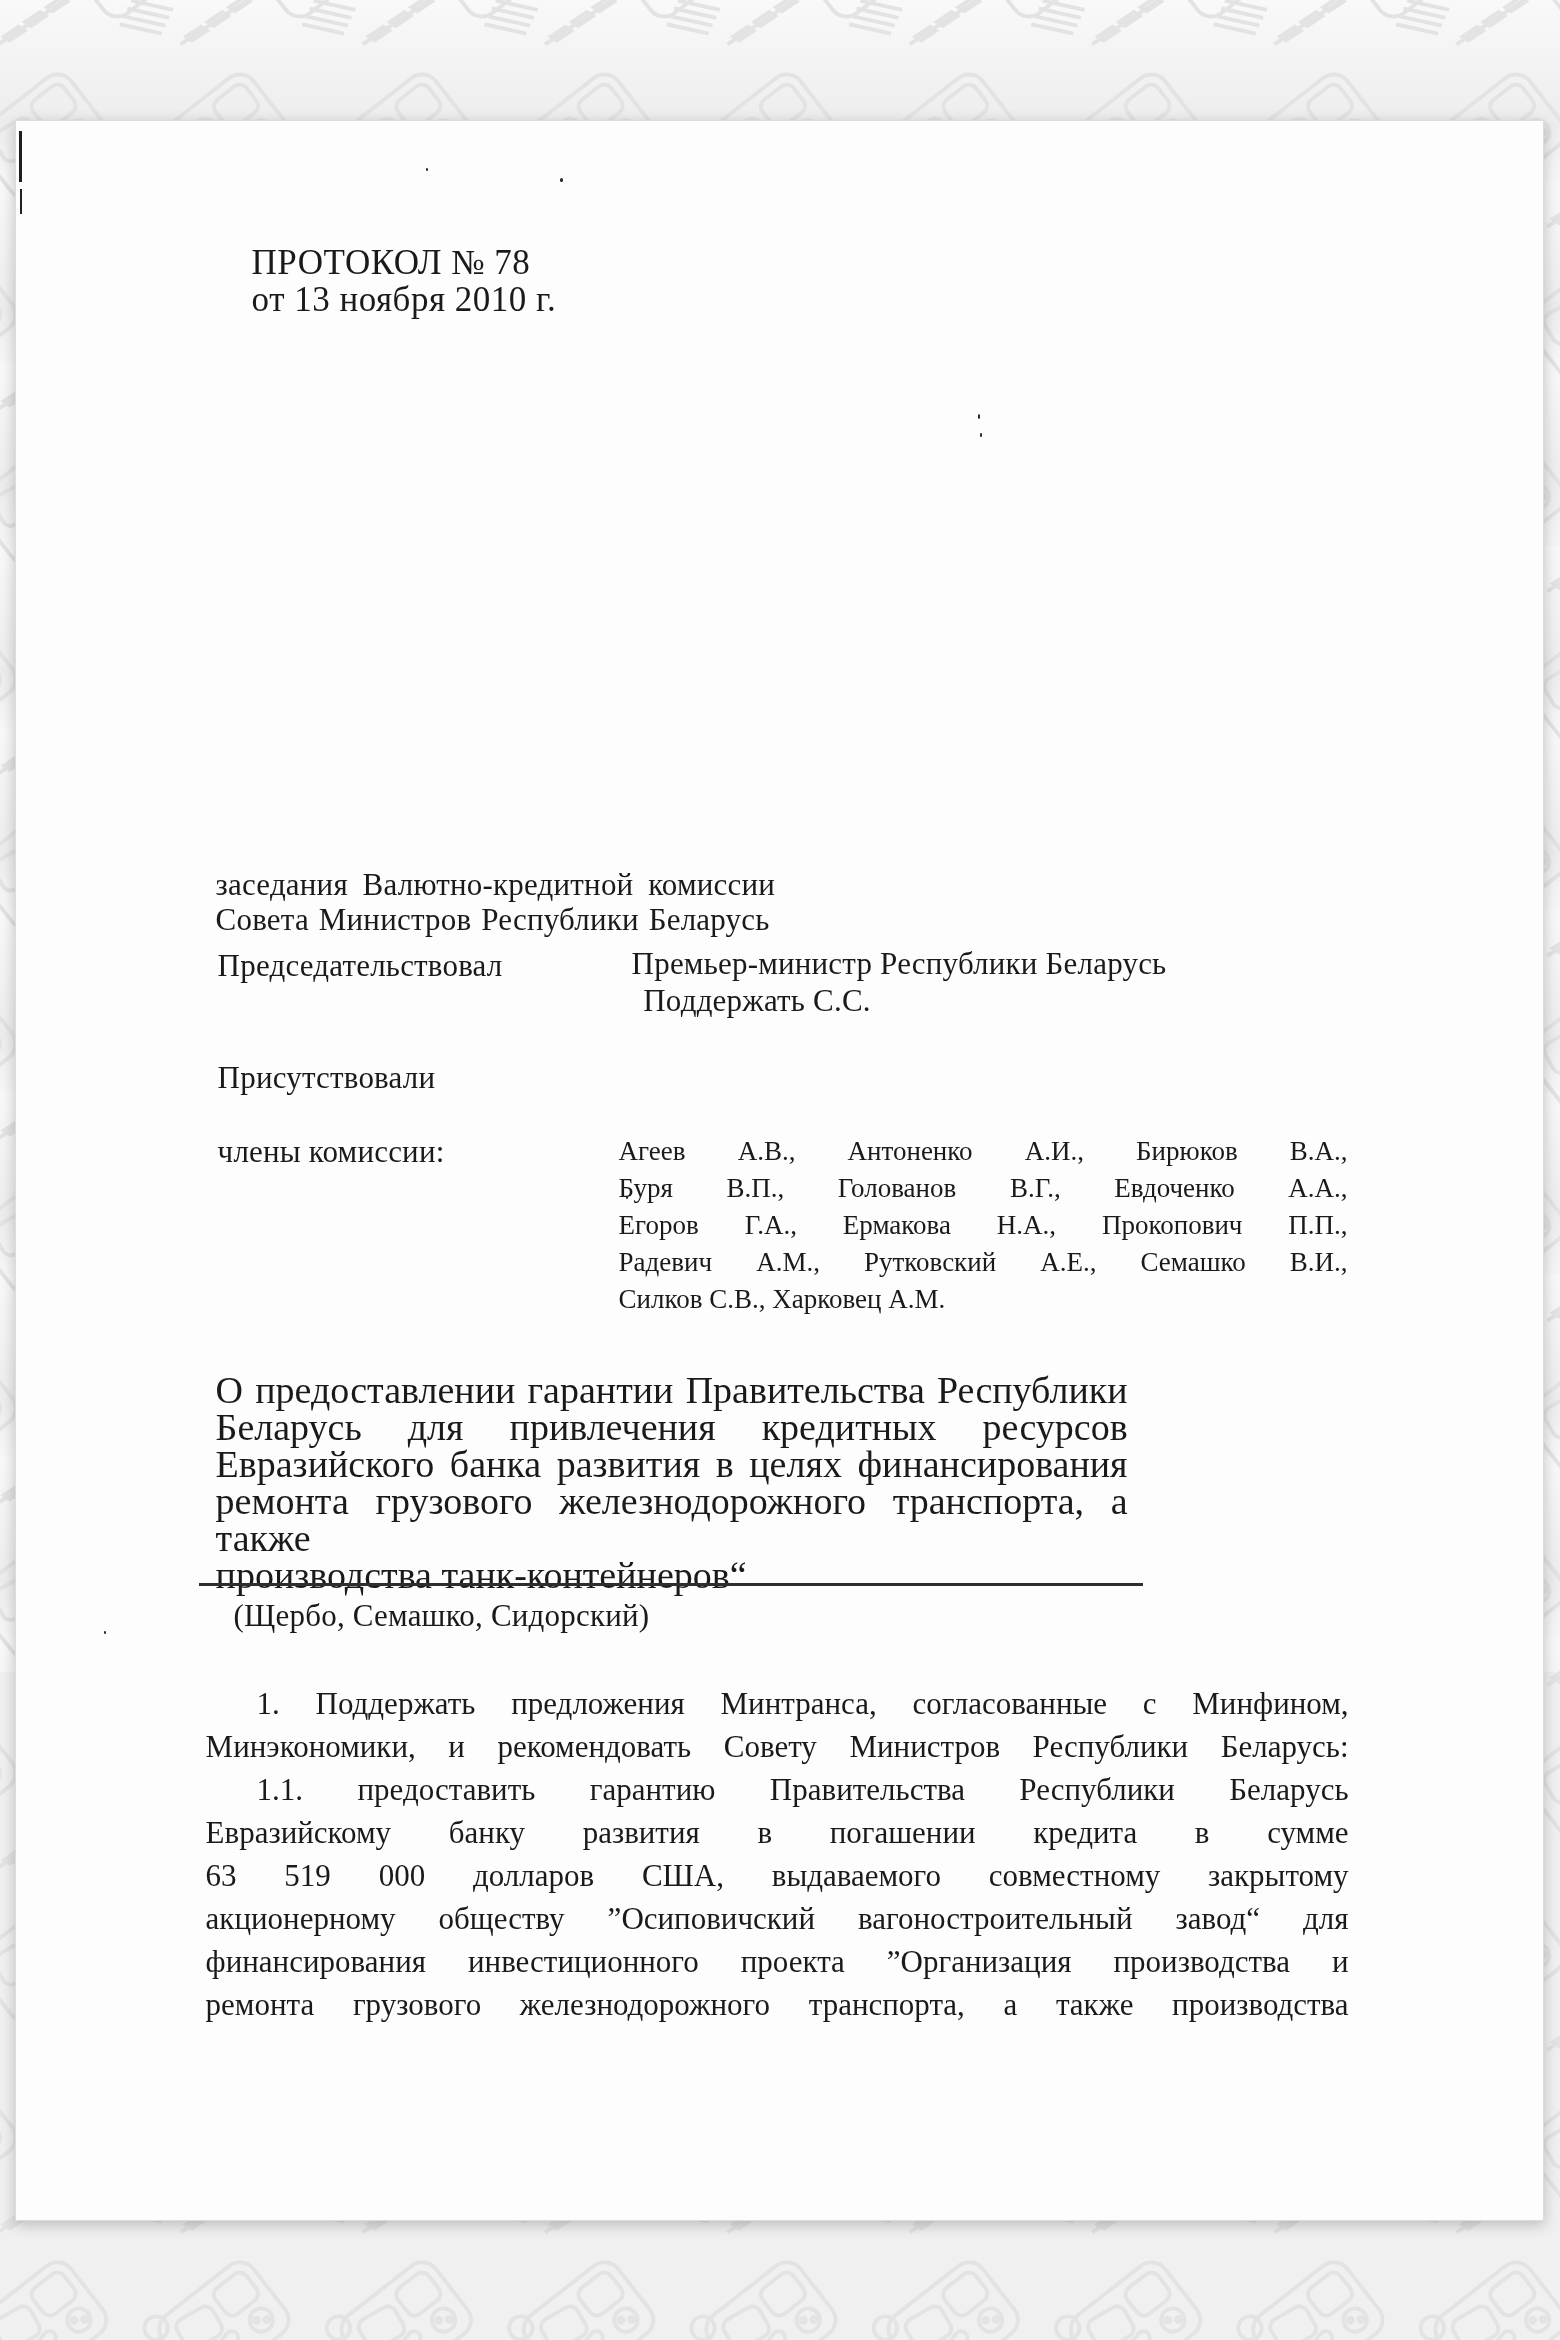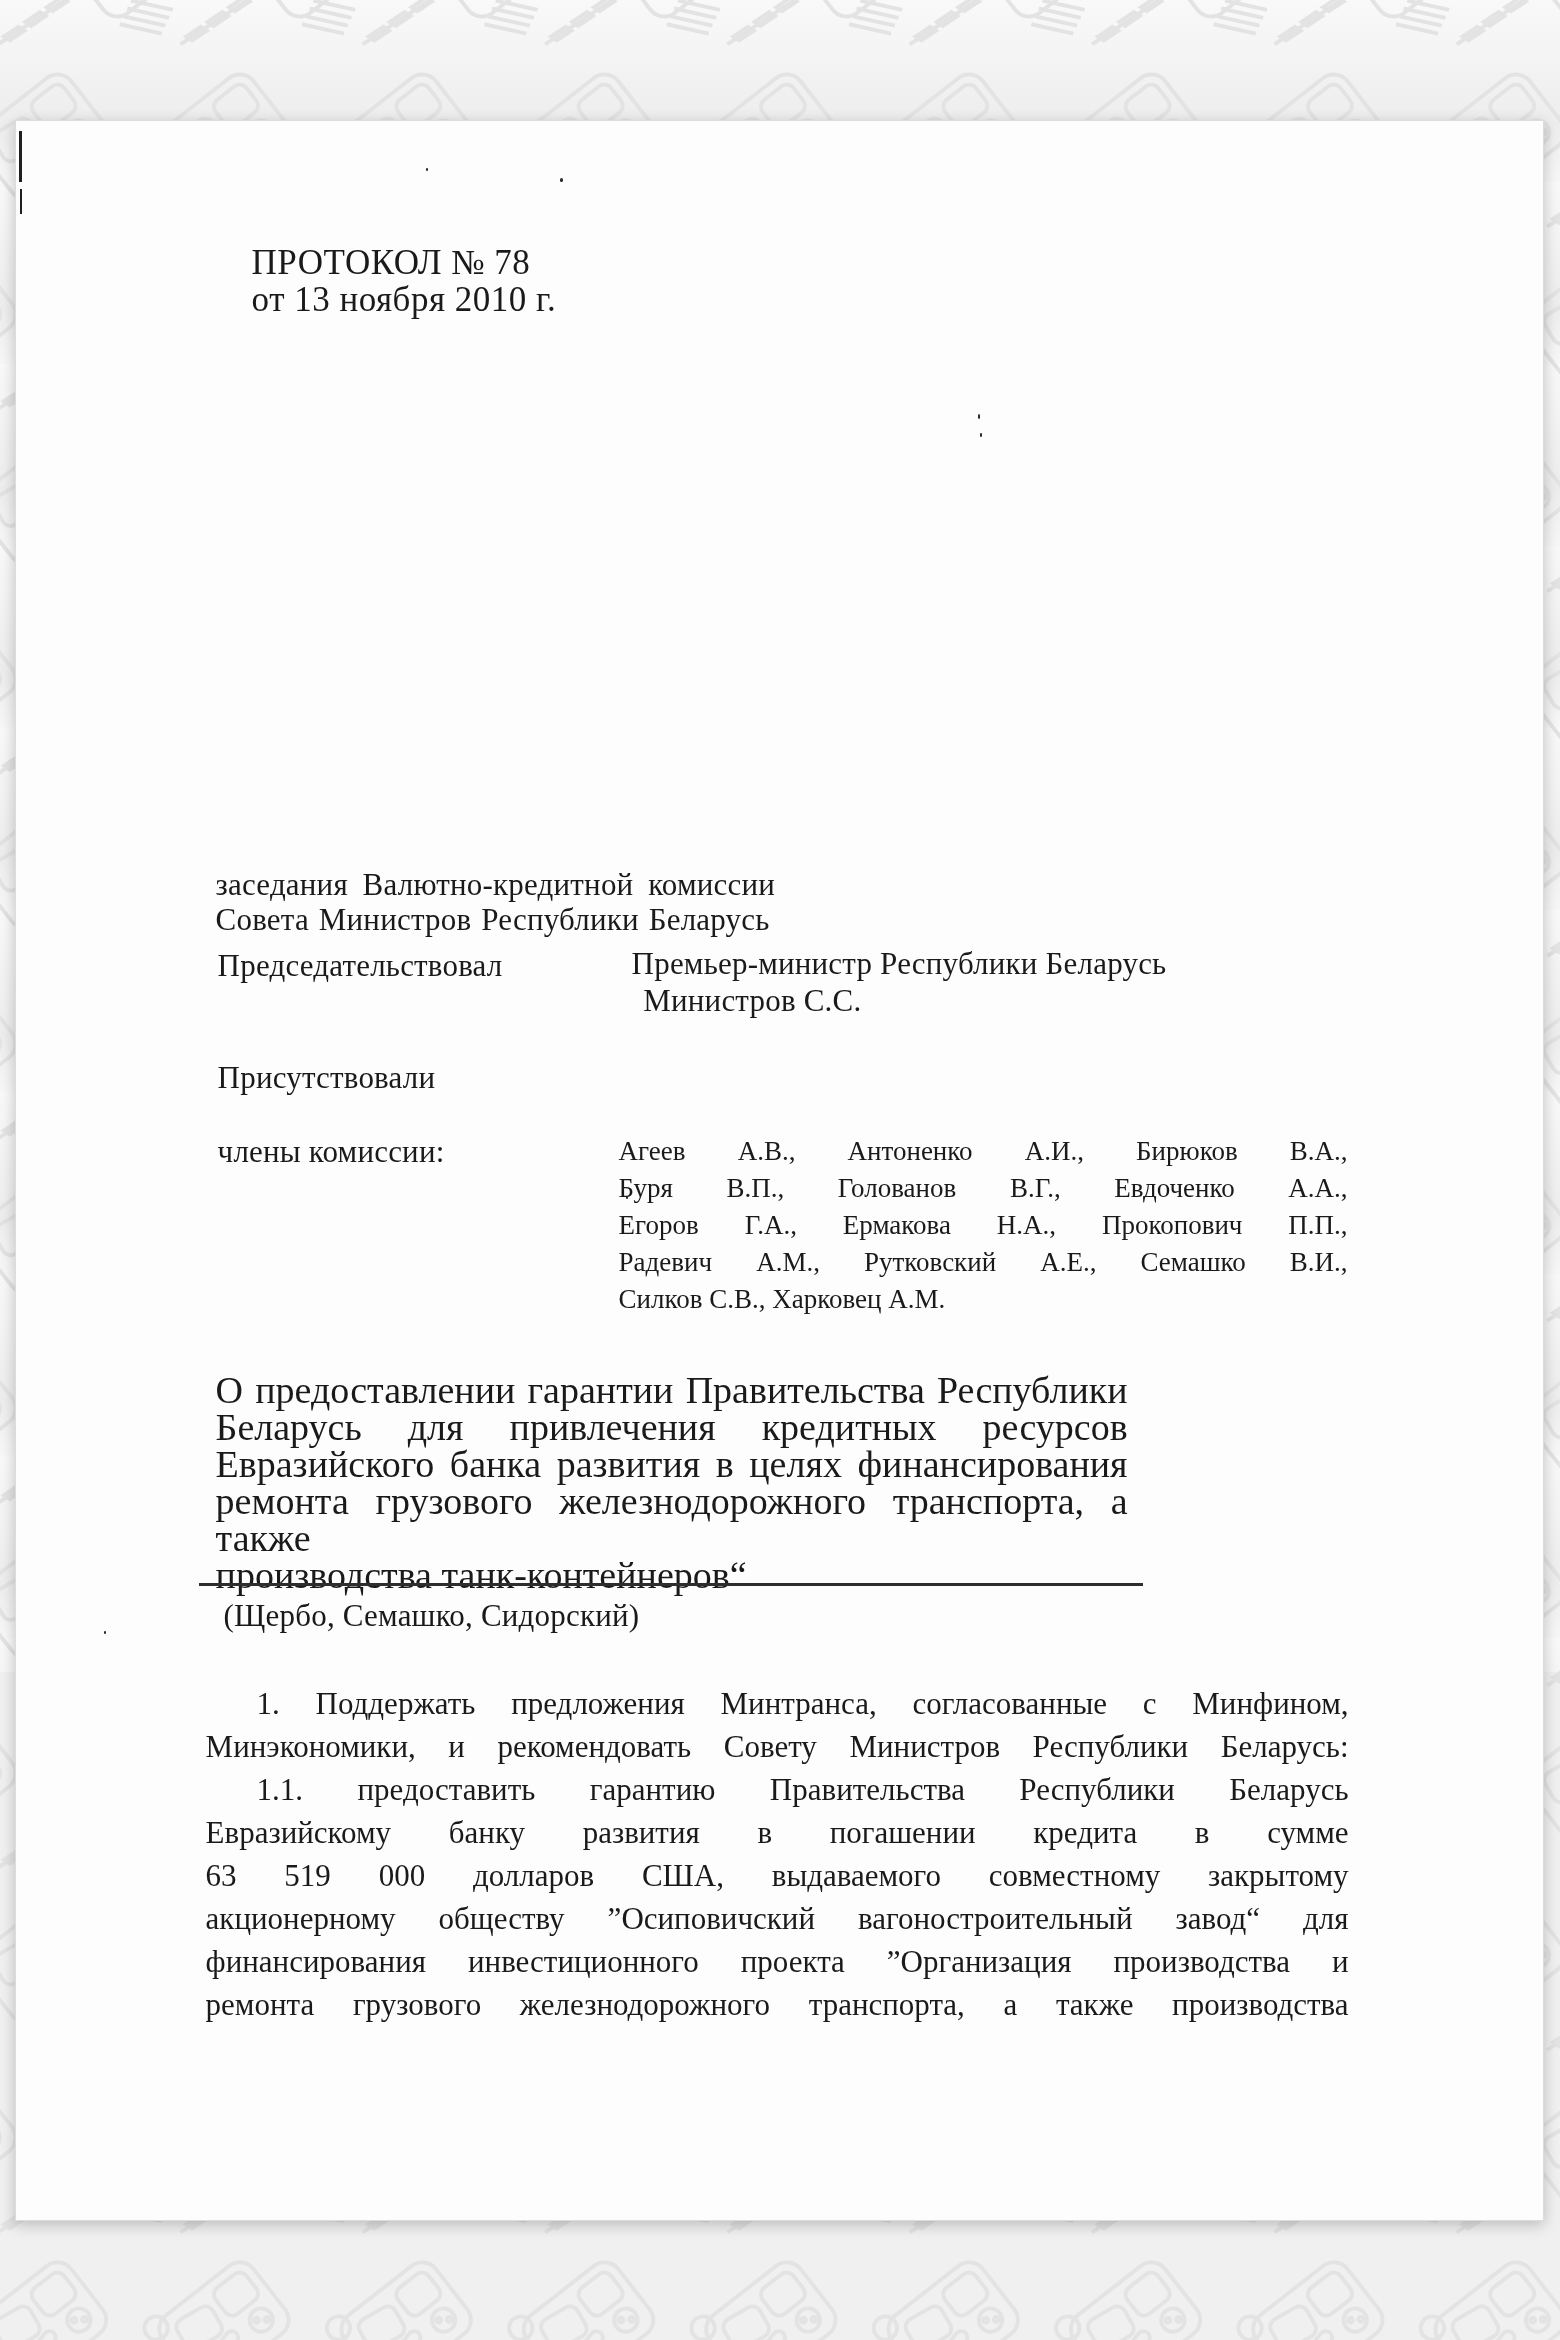--- a/index.html
+++ b/index.html
@@ -233,21 +233,21 @@
     </div>
 
     <div class="abs t" style="left:200px;top:718px;line-height:35px;">
       <div class="ws7">заседания Валютно-кредитной комиссии</div>
       <div class="ws2">Совета Министров Республики Беларусь</div>
     </div>
 
     <div class="abs t" style="left:202px;top:826px;">Председательствовал</div>
     <div class="abs t" style="left:616px;top:824px;">
       <div>Премьер-министр Республики Беларусь</div>
-      <div class="pl12">Министров С.С.</div>
+      <div class="pl12">Поддержать С.С.</div>
     </div>
 
     <div class="abs t" style="left:202px;top:938px;font-family:Liberation Serif, serif;">Присутствовали</div>
 
     <div class="abs t" style="left:202px;top:1012px;">члены комиссии:</div>
     <div class="abs mem" style="left:603px;top:1012px;width:729px;">
       <div class="j">Агеев А.В., Антоненко А.И., Бирюков В.А.,</div>
       <div class="j">Буря В.П., Голованов В.Г., Евдоченко А.А.,</div>
       <div class="j">Егоров Г.А., Ермакова Н.А., Прокопович П.П.,</div>
       <div class="j">Радевич А.М., Рутковский А.Е., Семашко В.И.,</div>
@@ -256,21 +256,21 @@
 
     <div class="abs sub" style="left:200px;top:1251px;width:912px;">
       <div class="j">О предоставлении гарантии Правительства Республики</div>
       <div class="j">Беларусь для привлечения кредитных ресурсов</div>
       <div class="j">Евразийского банка развития в целях финансирования</div>
       <div class="j">ремонта грузового железнодорожного транспорта, а также</div>
       <div>производства танк-контейнеров“</div>
     </div>
     <div class="abs rule" style="left:183px;top:1462px;width:944px;"></div>
 
-    <div class="abs t" style="left:208px;top:1476px;">(Щербо, Семашко, Сидорский)</div>
+    <div class="abs t" style="left:218px;top:1476px;">(Щербо, Семашко, Сидорский)</div>
 
     <div class="abs res" style="left:190px;top:1561px;width:1143px;">
       <div class="j ind">1. Поддержать предложения Минтранса, согласованные с Минфином,</div>
       <div class="j">Минэкономики, и рекомендовать Совету Министров Республики Беларусь:</div>
       <div class="j ind">1.1. предоставить гарантию Правительства Республики Беларусь</div>
       <div class="j">Евразийскому банку развития в погашении кредита в сумме</div>
       <div class="j">63 519 000 долларов США, выдаваемого совместному закрытому</div>
       <div class="j">акционерному обществу ”Осиповичский вагоностроительный завод“ для</div>
       <div class="j">финансирования инвестиционного проекта ”Организация производства и</div>
       <div class="j">ремонта грузового железнодорожного транспорта, а также производства</div>

